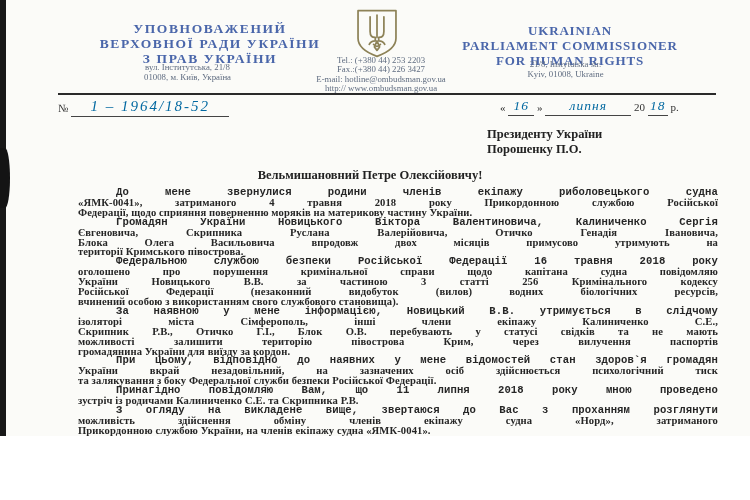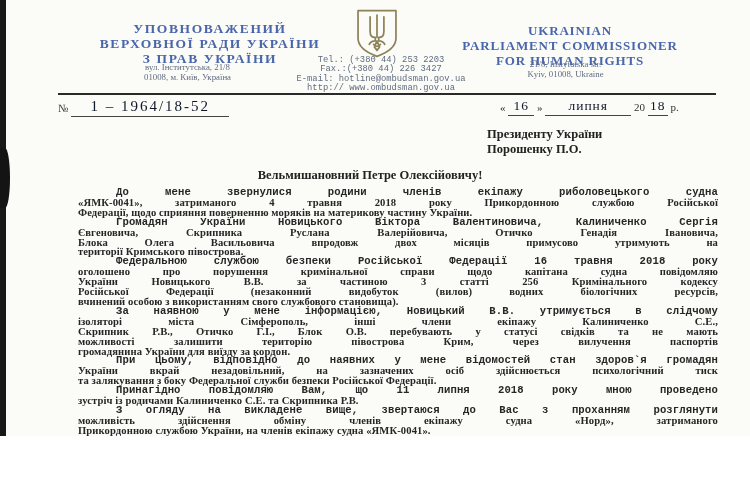--- a/index.html
+++ b/index.html
@@ -16,29 +16,29 @@
   .scan-strip-bottom{position:absolute;left:0;top:492px;width:750px;height:8px;background:#dcdcda;}
 
   
   .title-uk{position:absolute;left:70px;top:21px;width:280px;text-align:center;
     color:#4a66aa;font-weight:bold;font-size:13.5px;line-height:15px;letter-spacing:1.6px;}
   .title-en{position:absolute;left:425px;top:23px;width:290px;text-align:center;
     color:#4a66aa;font-weight:bold;font-size:13px;line-height:15px;letter-spacing:0.8px;}
   .emblem{position:absolute;left:351px;top:9px;width:52px;height:50px;}
   .addr{position:absolute;font-size:8.8px;line-height:9.8px;color:#5f6c80;text-align:center;}
   .addr-uk{left:105px;top:63px;width:165px;}
-  .contacts{left:283px;top:56px;width:196px;line-height:9.3px;font-family:Liberation Mono, monospace;}
+  .contacts{left:283px;top:56px;width:196px;line-height:9.3px;}
   .addr-en{left:498px;top:60px;width:135px;}
   .rule{position:absolute;left:58px;top:93px;width:658px;height:2px;background:#2a2a2a;}
 
   
   .ref-row{position:absolute;left:58px;top:99px;font-size:11px;color:#333;}
   .date-row{position:absolute;left:500px;top:99px;font-size:11px;color:#333;white-space:nowrap;}
   .blank{display:inline-block;border-bottom:1.2px solid #444;text-align:center;vertical-align:baseline;}
-  .hand{color:#0f172a;font-size:13.5px;letter-spacing:1px;position:relative;top:-1px;}
+  .hand{font-style:italic;color:#0369a1;font-size:13.5px;letter-spacing:1px;position:relative;top:-1px;}
   .hand-big{font-size:15px;letter-spacing:2px;}
 
   .recipient{position:absolute;left:487px;top:127px;font-weight:bold;font-size:12.5px;line-height:14.5px;color:#222;}
   .salutation{position:absolute;left:60px;top:168px;width:620px;text-align:center;
     font-weight:bold;font-size:12.5px;color:#222;}
 
   
   .body{position:absolute;left:78px;top:188px;width:640px;
     font-size:10.6px;font-weight:bold;line-height:9.9px;color:#262626;letter-spacing:0.1px;}
   .body-line{text-align:justify;text-align-last:justify;}

